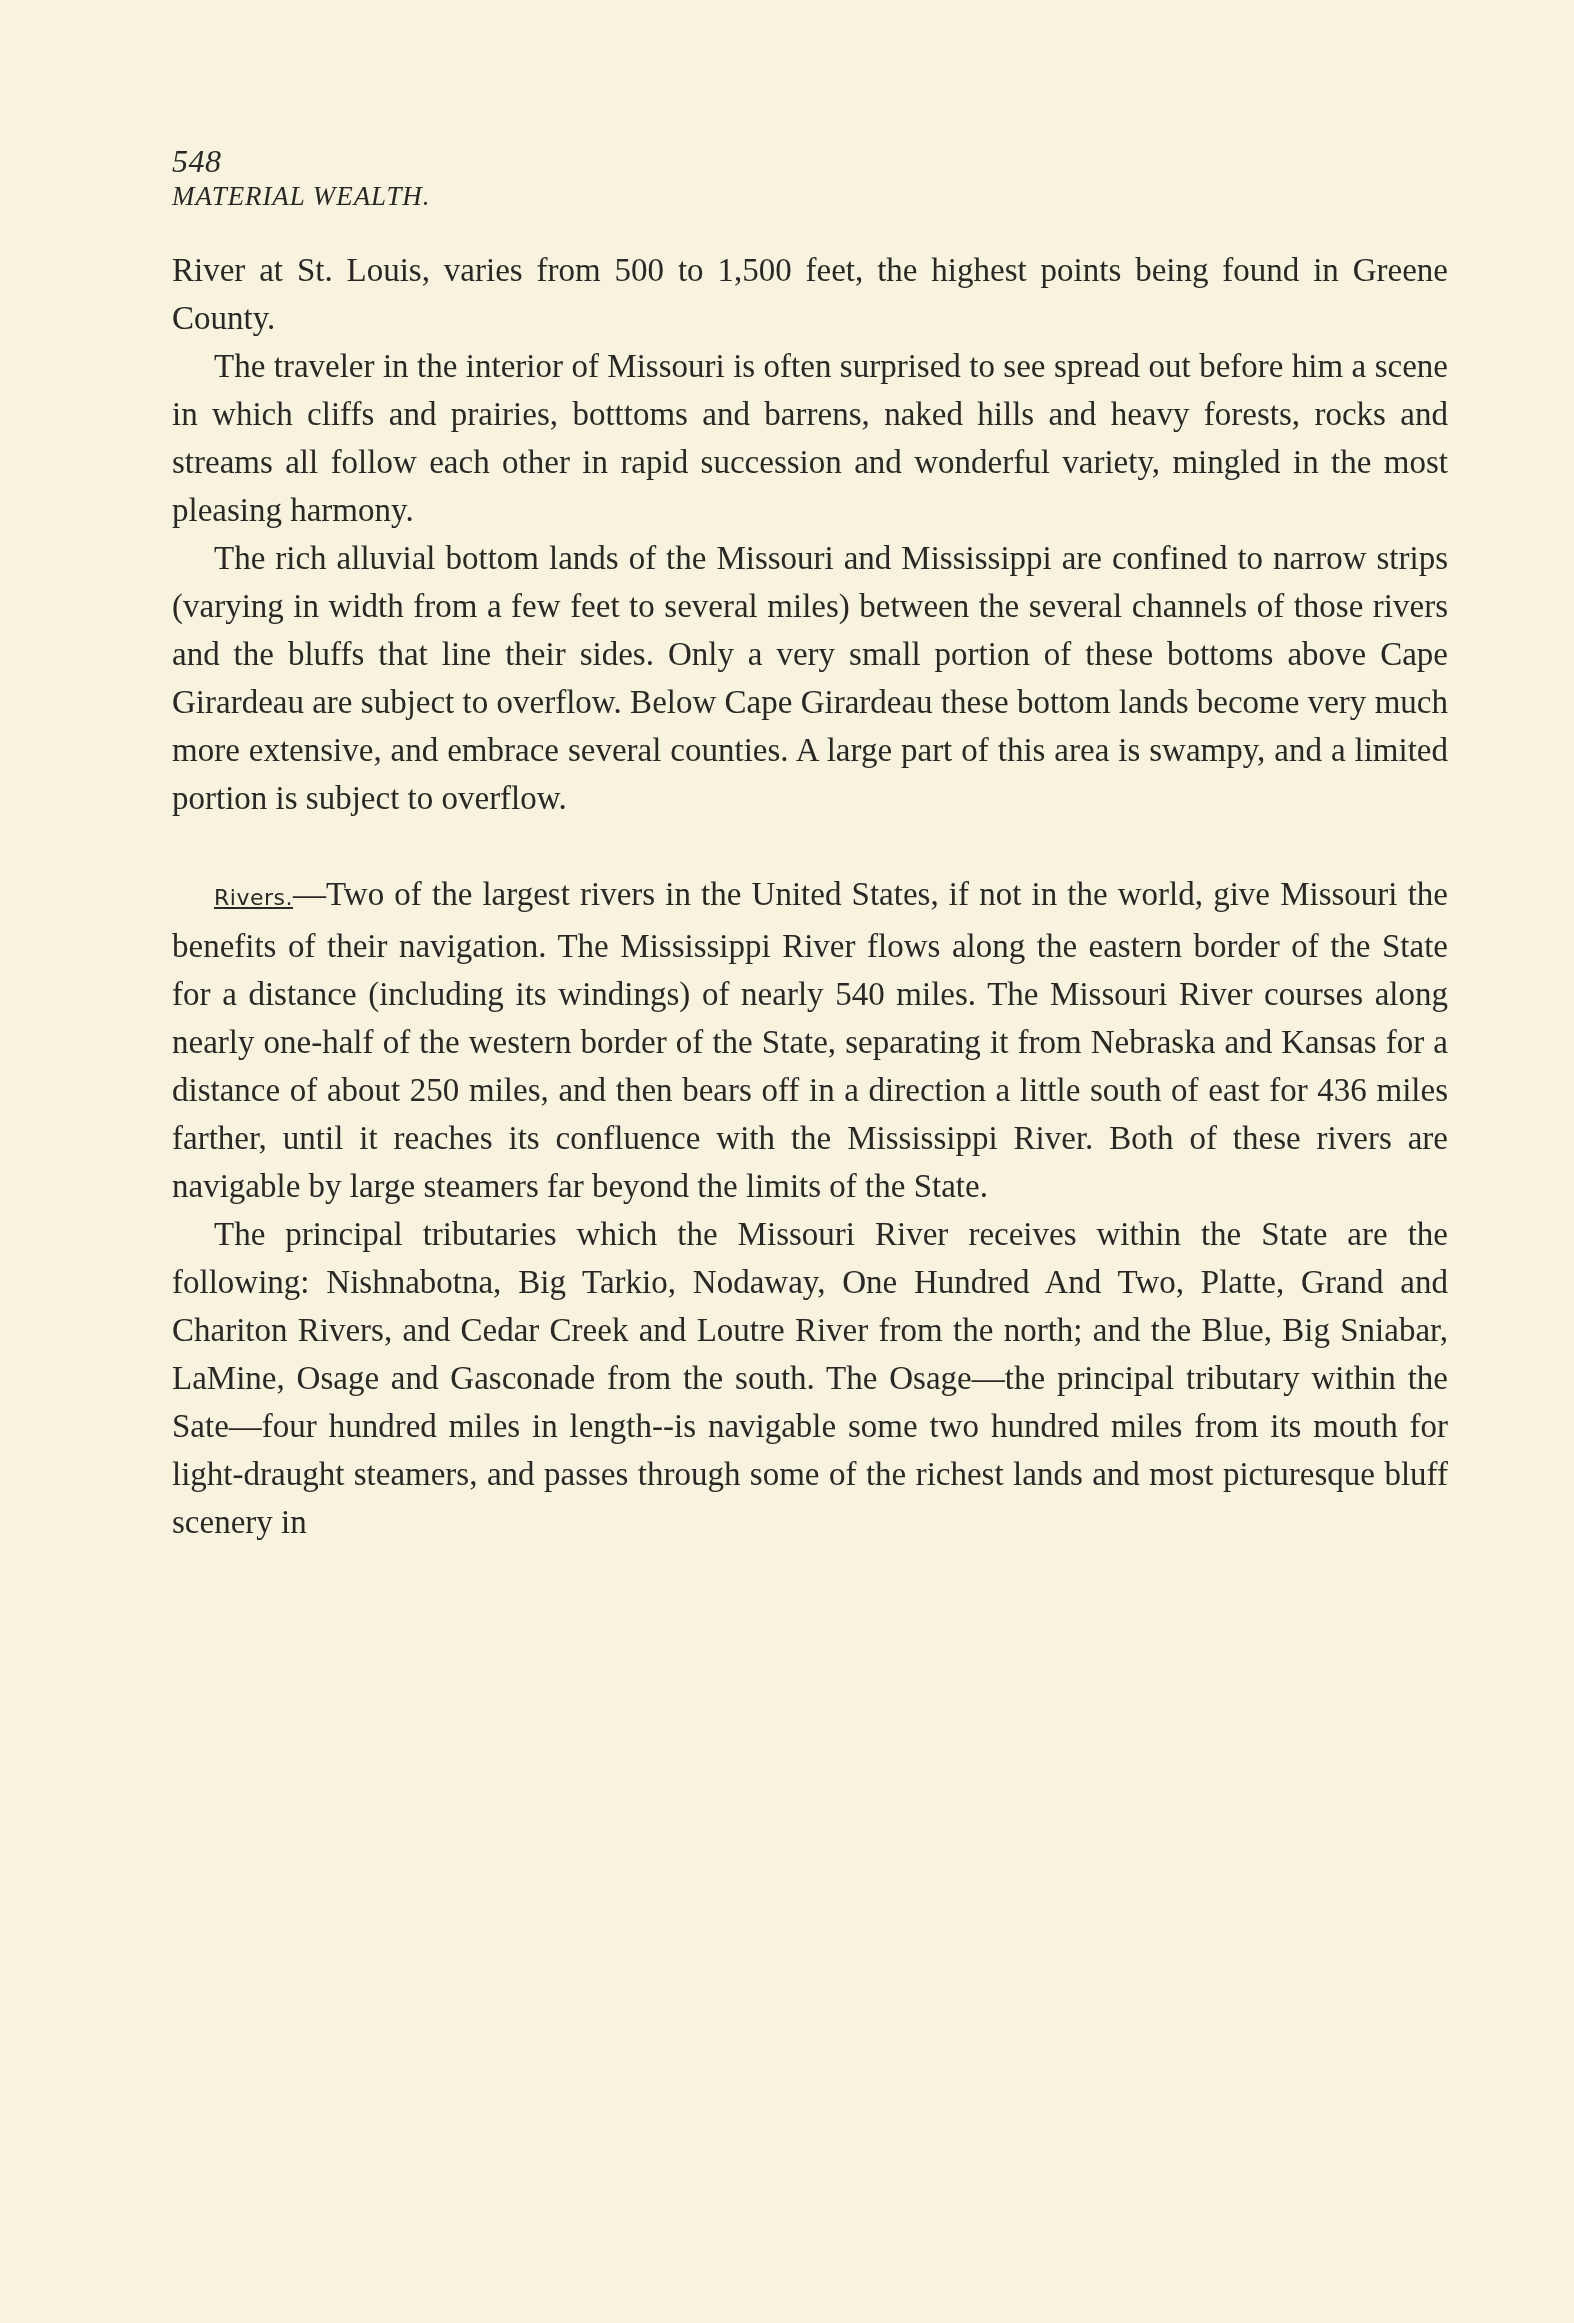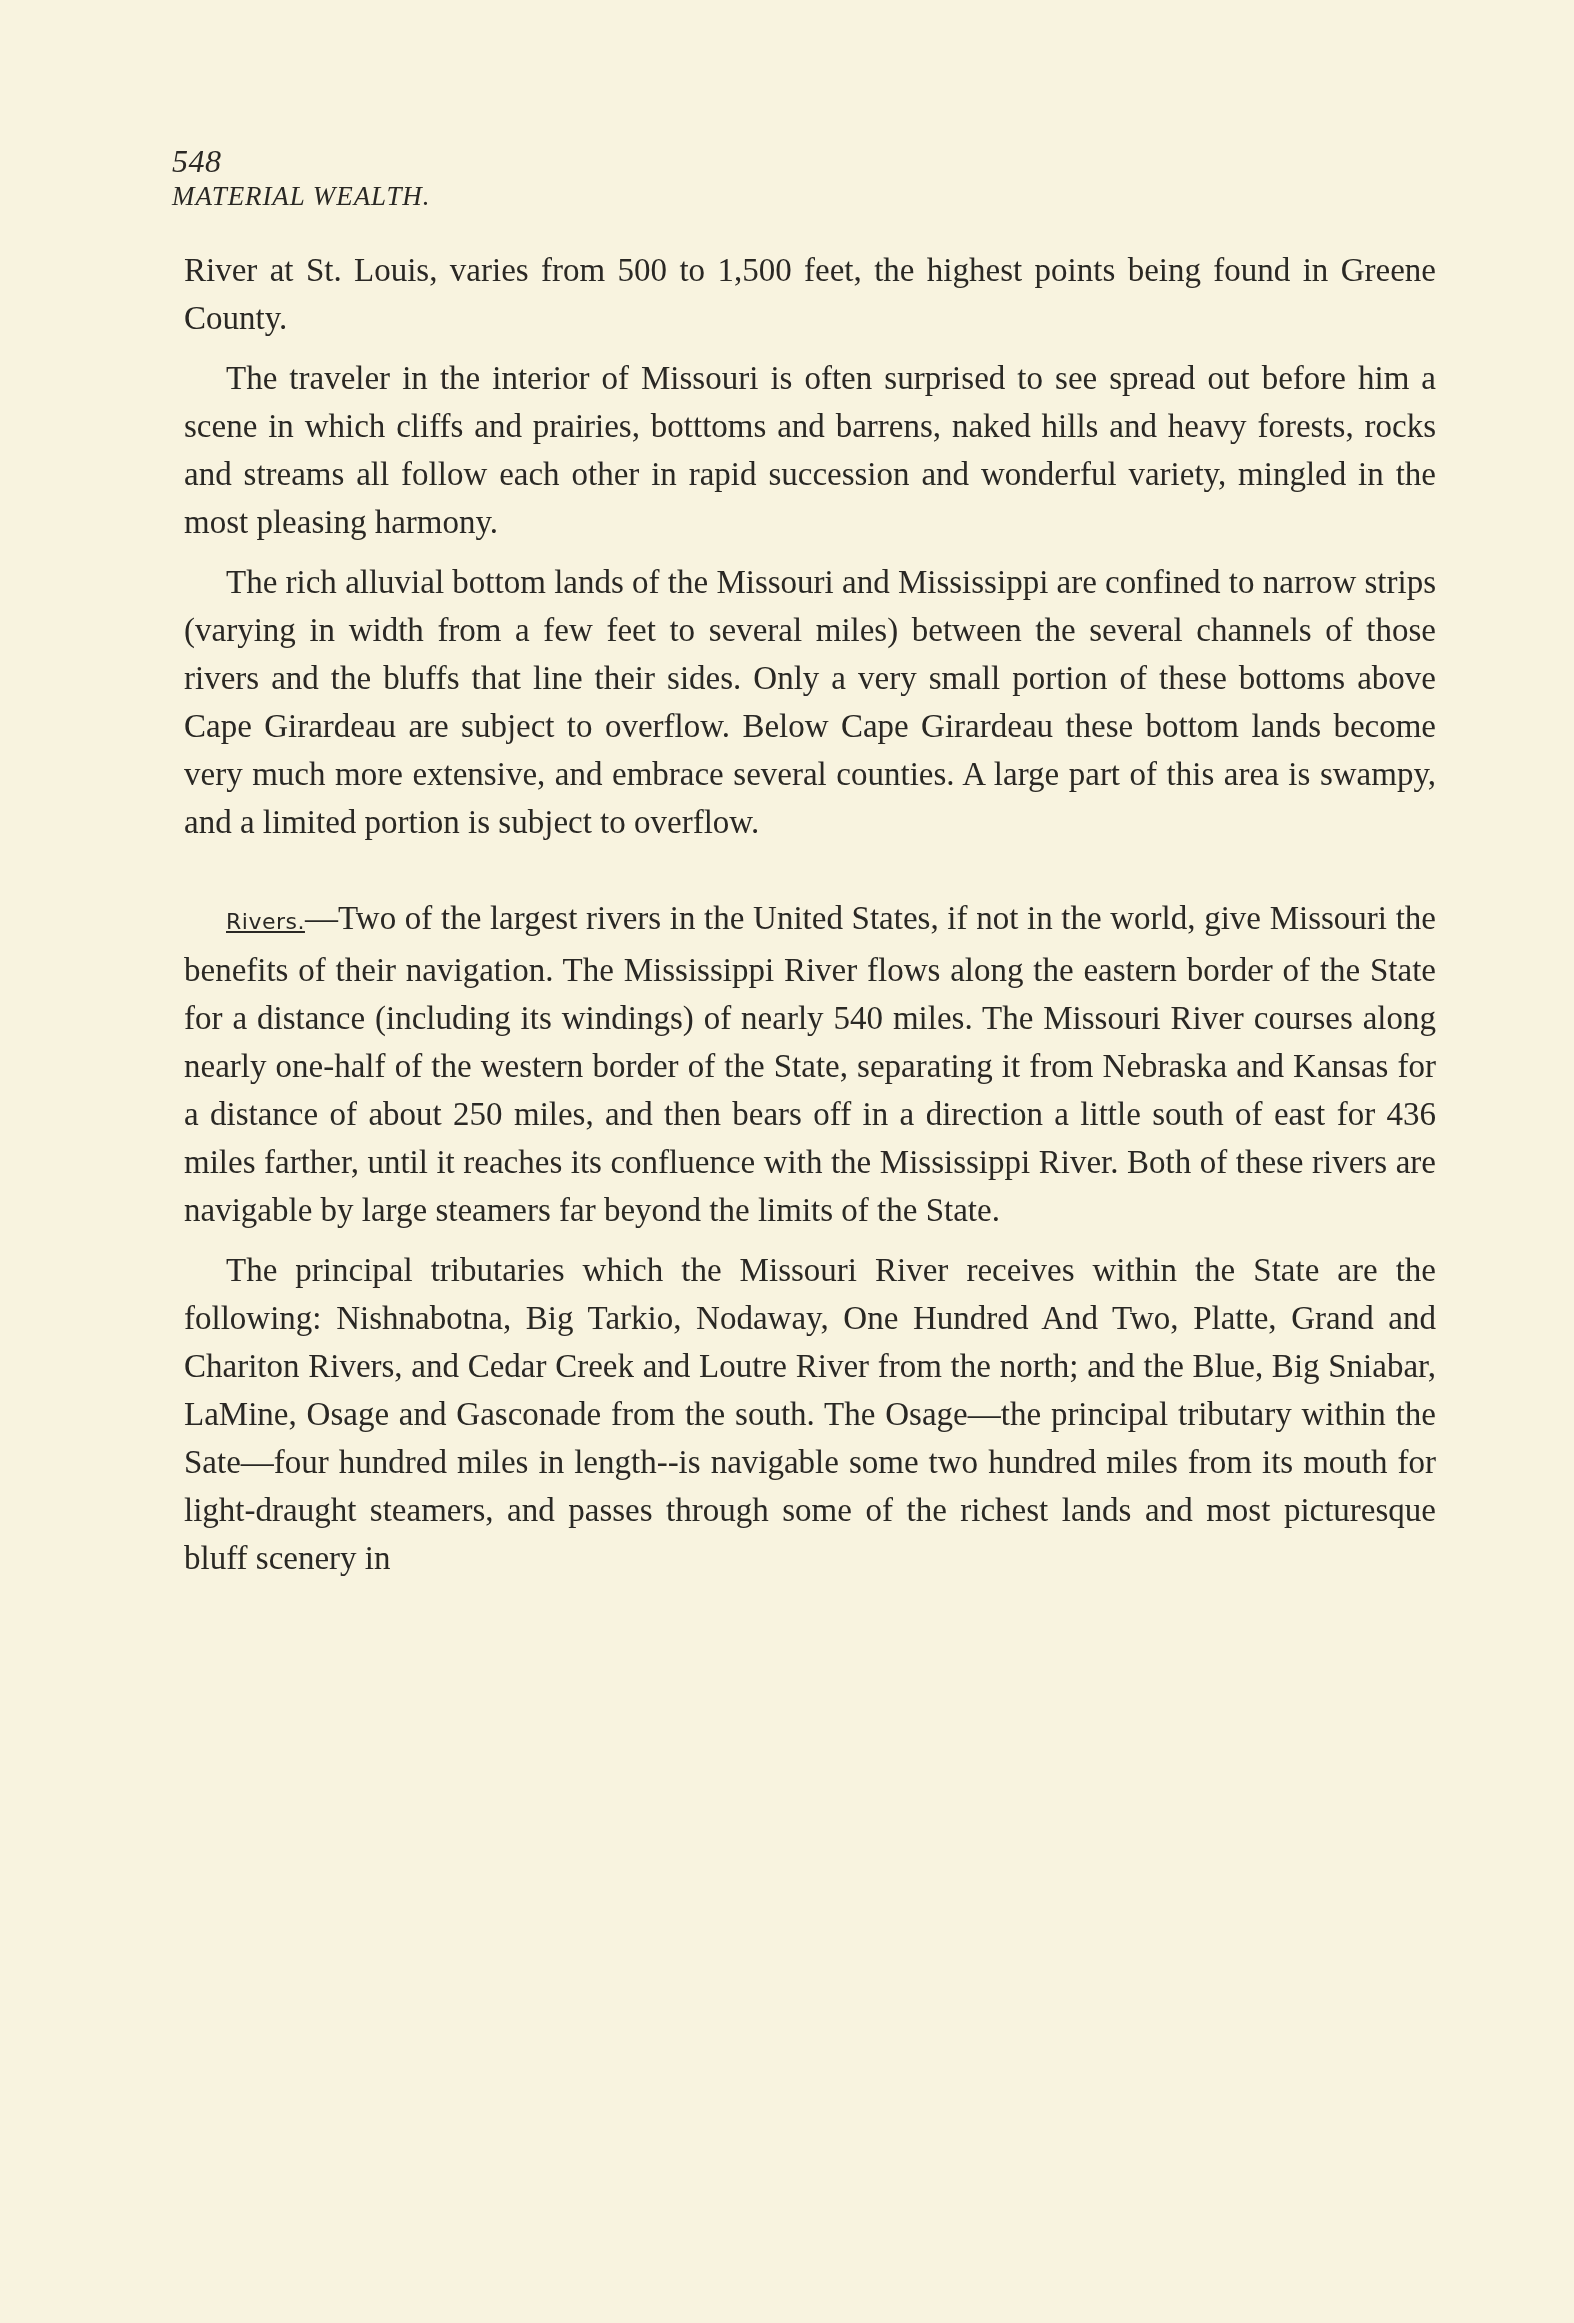--- a/index.html
+++ b/index.html
@@ -28,21 +28,21 @@
     position: absolute; left: 0; right: 0; top: 1px;
     text-align: left; font-size: 27px; letter-spacing: 0.9px; margin-top: 44px;
   }
   .body-text {
     margin-top: 56px;
     font-size: 33px;
     line-height: 48px;
     text-align: justify;
     text-align-last: left;
   }
-  .para { margin: 12px; text-indent: 42px; }
+  .para { margin: 0; text-indent: 42px; }
   .para.cont { text-indent: 0; }
   .para.section { margin-top: 48px; }
   .section-heading {
     font-family: "DejaVu Sans", sans-serif;
     font-size: 22px;
     letter-spacing: 0.5px;
     text-decoration: underline;
   }
 </style>
 </head>

